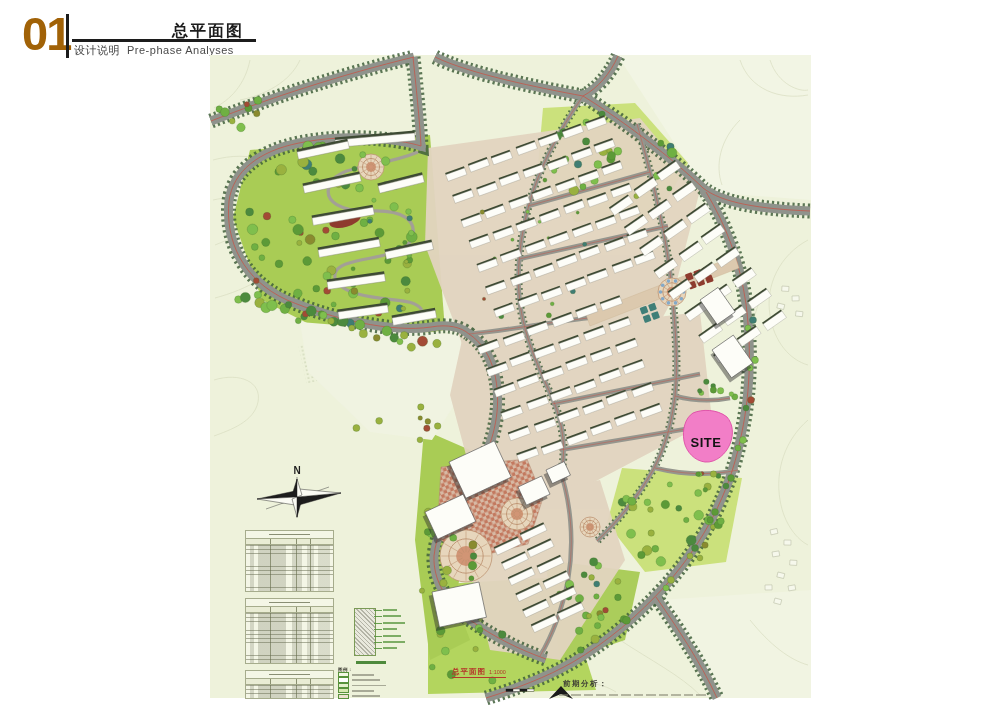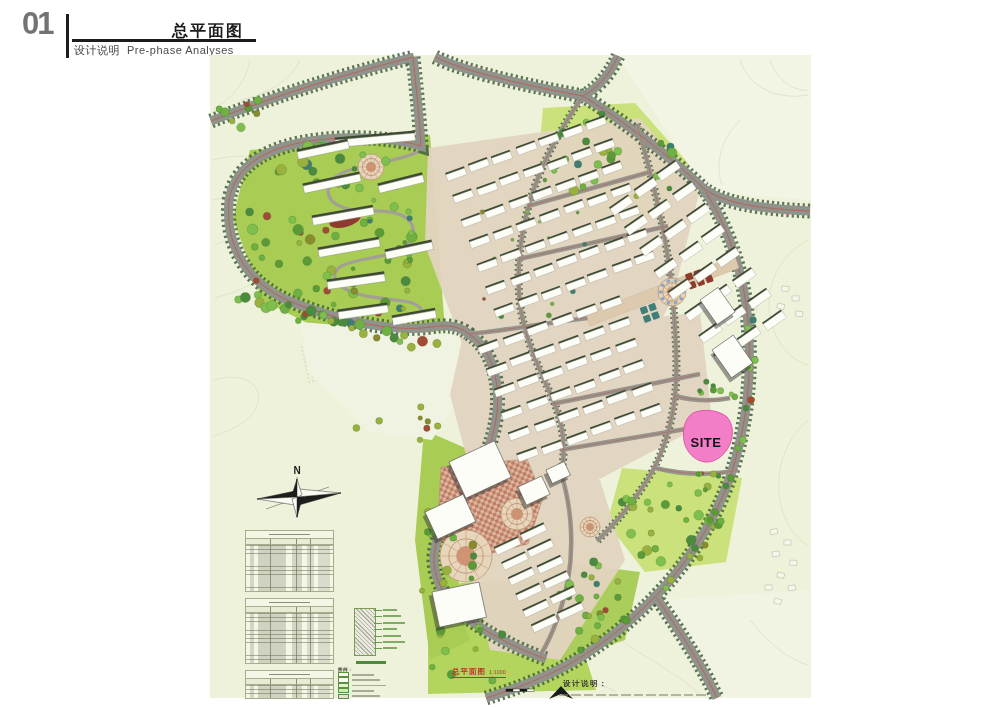--- a/index.html
+++ b/index.html
@@ -1,19 +1,19 @@
 <!DOCTYPE html>
 <html><head>
 <meta charset="utf-8">
 <style>
   html,body{margin:0;padding:0;background:#ffffff;width:1000px;height:707px;overflow:hidden;
     font-family:"Liberation Sans","DejaVu Sans",sans-serif;}
   .abs{position:absolute;}
   
-  #hdr-num{left:22px;top:6px;font-size:31px;font-weight:700;color:#737373;letter-spacing:-2px;}
+  #hdr-num{left:22px;top:6px;font-size:47px;font-weight:700;color:#a16207;letter-spacing:-2px;}
   #hdr-bar{left:66px;top:14px;width:3px;height:44px;background:#1c1c1c;}
   #hdr-title{left:74px;top:21px;width:170px;text-align:right;padding-right:10px;
     font-size:16px;font-weight:700;color:#1c1c1c;letter-spacing:2px;}
   #hdr-line{left:72px;top:39px;width:184px;height:2.5px;background:#1c1c1c;}
   #hdr-sub{left:74px;top:43px;font-size:11px;color:#3c3c3c;letter-spacing:.5px;white-space:nowrap;}
   #hdr-sub .en{color:#4a4a4a;margin-left:7px;}
   
   #plan-caption{left:452px;top:668px;color:#b5392b;font-size:7.5px;font-weight:700;
     letter-spacing:1px;border-bottom:1.2px solid #b5392b;padding-bottom:1px;line-height:1;}
   #plan-caption .scale{font-size:5.5px;font-weight:400;letter-spacing:0;}
@@ -960,14 +960,14 @@
     </div>
     <div class="lrow">
       <span class="sw" style="background:#eadfce"></span>
       <span class="lb" style="width:28px"></span>
     </div>
   </div>
 
 <div class="abs" id="plan-caption">
   <span>总平面图</span> <span class="scale">1:1000</span>
 </div>
-<div class="abs" id="notes-title">设计说明：</div>
+<div class="abs" id="notes-title">前期分析：</div>
 <div class="abs" id="notes-line"></div>
 
 </body></html>

